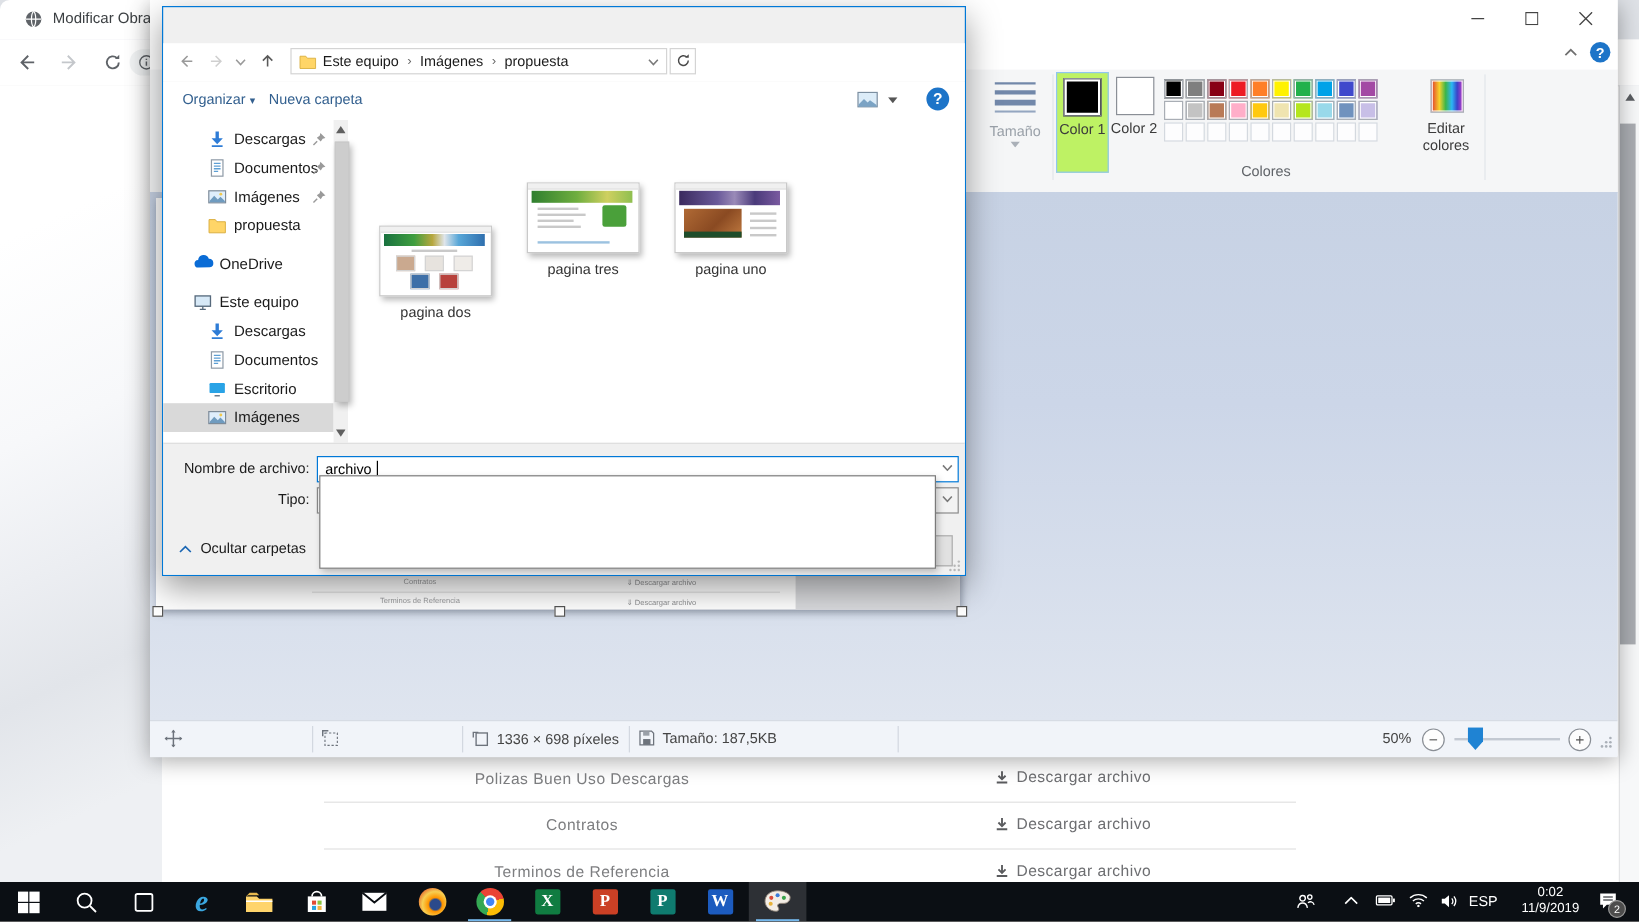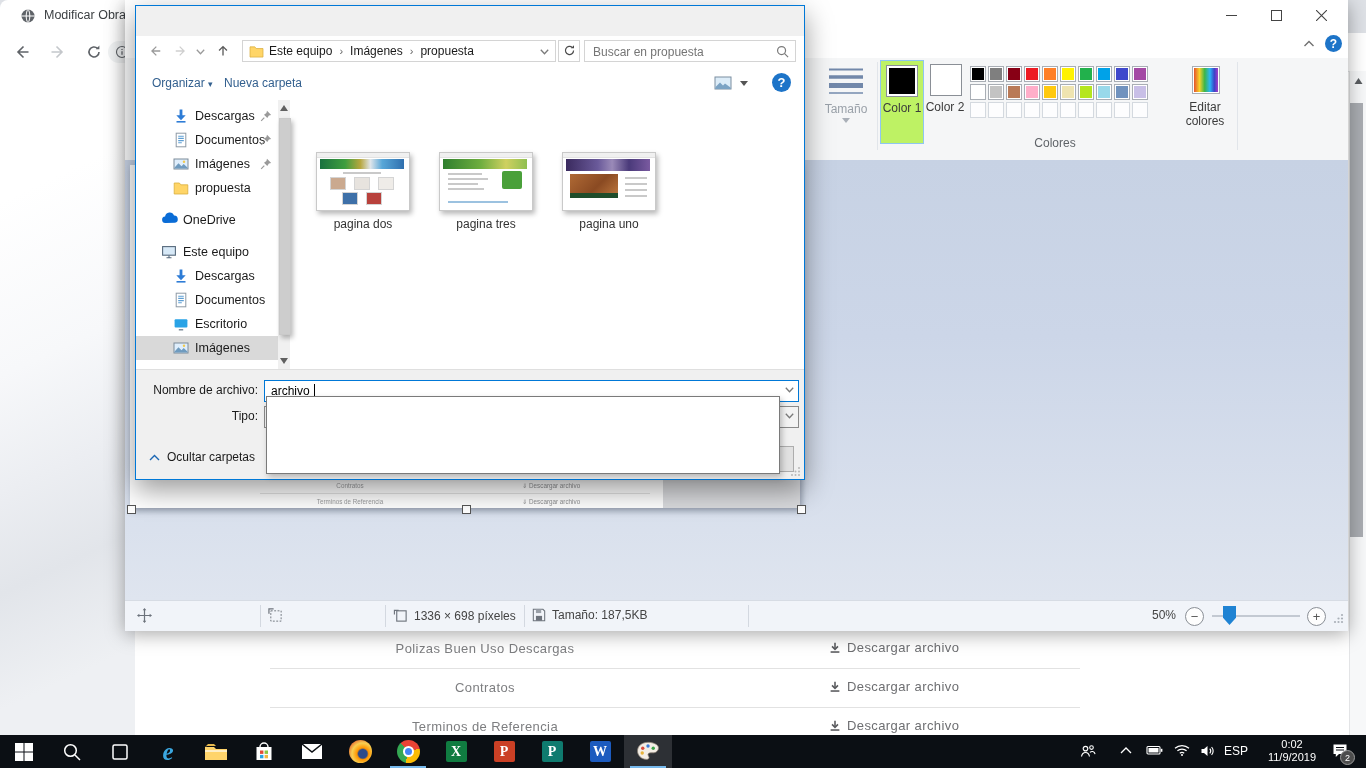--- a/index.html
+++ b/index.html
@@ -397,29 +397,20 @@
               <path d="M.8.8 4.5 4.8 8.2.8" fill="none" stroke="#7a7a7a" stroke-width="1.3"></path>
             </svg>
           </span>
       </div>
       <div class="addr-box" style="left:422px;width:22px;">
         <svg style="margin:3px auto;" width="13" height="13" viewBox="0 0 16 16">
             <path d="M13 8a5 5 0 1 1-1.5-3.6" fill="none" stroke="#4a4a4a" stroke-width="1.5"></path>
             <path d="M13.5 1.4v3.8H9.7z" fill="#4a4a4a"></path>
           </svg>
       </div>
-      <div class="addr-box" style="left:448px;width:212px;">
-        <input readonly="" style="position: absolute; left: 6px; top: 2px; width: 175px; height: 16px; border: none; outline: none; font-size: 12px; color: rgb(102, 102, 102); background: transparent; font-family: &quot;Liberation Sans&quot;, sans-serif;" placeholder="Buscar en propuesta">
-        <span class="abs" style="right:6px;top:4px;">
-          <svg width="13" height="13" viewBox="0 0 14 14">
-              <circle cx="6" cy="6" r="4.3" fill="none" stroke="#7a7a7a" stroke-width="1.3"></circle>
-              <path d="M9.3 9.3 13 13" stroke="#7a7a7a" stroke-width="1.3"></path>
-            </svg>
-          </span>
-      </div>
     </div>
     <div class="abs" id="dlg-cmdbar">
       <span class="cmd-link" style="left:16px;">
         <span>Organizar</span> <span style="font-size:9px;">▾</span></span>
       <span class="cmd-link" style="left:88px;">Nueva carpeta</span>
       <span class="abs" style="left:578px;top:8px;width:18px;height:14px;">
         <svg viewBox="0 0 18 14" width="18" height="14">
             <rect x="1" y="1" width="16" height="12" fill="#dcecf8" stroke="#7b8ea0"></rect>
             <path d="M1.5 11 6 6.5l3 3L11 7.5l5.5 4v1.5h-15z" fill="#7ba3c4"></path>
           </svg>
@@ -545,21 +536,21 @@
       <div id="side-scroll">
         <svg class="scroll-arrow" style="top:4px;" viewBox="0 0 8 6">
             <path d="M4 0 8 6H0z"></path>
           </svg>
         <div class="thumb"></div>
         <svg class="scroll-arrow" style="top:257px;" viewBox="0 0 8 6">
             <path d="M4 6 0 0h8z"></path>
           </svg>
       </div>
       <div id="file-list">
-          <div class="file-item" style="left: 172px;">
+          <div class="file-item" style="left: 172px; margin-top: 36px;">
             <div class="thumb">
               <div class="pv-top"></div>
               <div class="pv-hdr" style="background:linear-gradient(90deg,#19713f,#3f9e3f 30%,#b7a73e 48%,#dfe5ea 60%,#58a7d8 74%,#2f6fae)"></div>
               <div class="pv-line" style="left:26px;top:19px;width:38px;"></div>
               <div class="pv-box" style="left:13px;top:24px;background:#caa98f;"></div>
               <div class="pv-box" style="left:37px;top:24px;background:#e7e3de;"></div>
               <div class="pv-box" style="left:61px;top:24px;background:#efece8;"></div>
               <div class="pv-box" style="left:25px;top:39px;background:#3e70a8;"></div>
               <div class="pv-box" style="left:49px;top:39px;background:#b8413c;"></div>
             </div>

